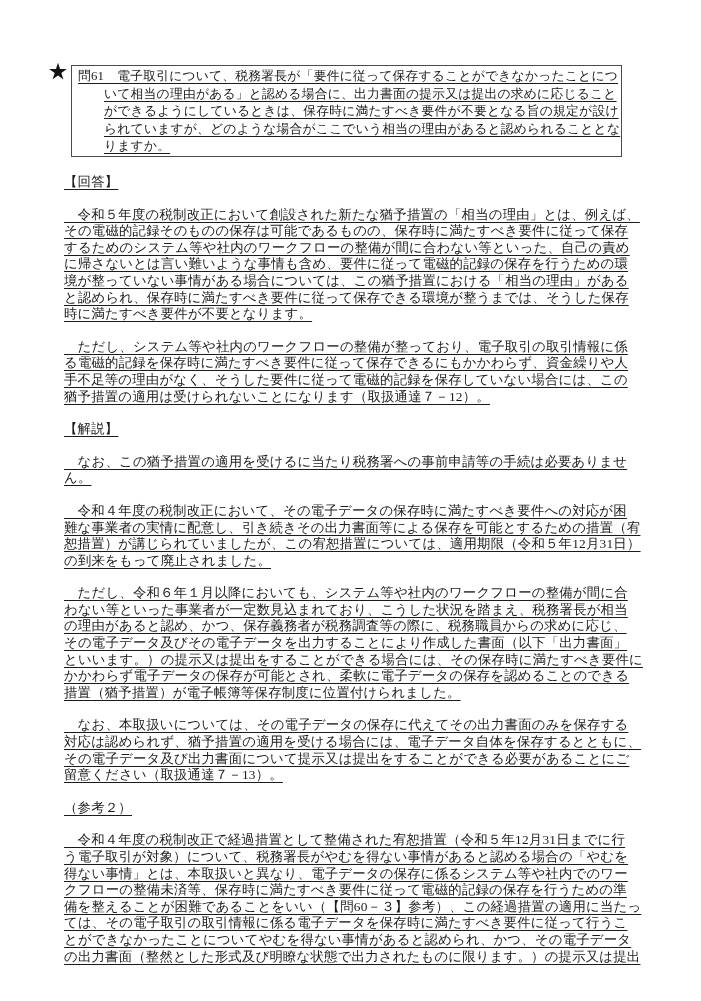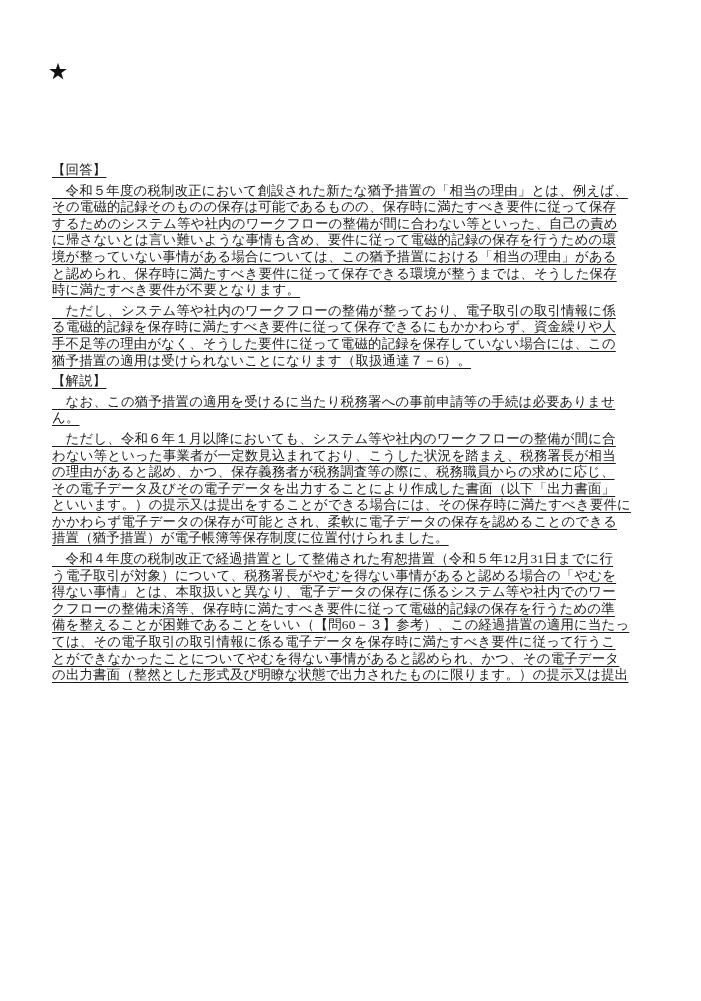--- a/index.html
+++ b/index.html
@@ -53,69 +53,85 @@
     width: 612px;
     font-size: 13.4px;
     line-height: 16.6px;
   }
   .bodytext .block {
     white-space: pre;
     text-decoration: underline;
     text-decoration-thickness: 1px;
     text-underline-offset: 2.5px;
     letter-spacing: 0.2px;
-    margin: 4px;
+    margin: 16px;
   }
   .footer {
     position: absolute;
     left: 0;
     top: 879px;
     width: 100%;
     text-align: right;
     font-size: 12.5px;
     color: #1b1b1b;
     letter-spacing: 1px;
     padding-left: 44px;
   }
 </style>
 </head>
 <body>
 
 <div class="page">
 
   <span class="star">★</span>
 
+  <div class="qbox">
+    <div class="qtext">問61　電子取引について、税務署長が「要件に従って保存することができなかったことにつ
+いて相当の理由がある」と認める場合に、出力書面の提示又は提出の求めに応じること
+ができるようにしているときは、保存時に満たすべき要件が不要となる旨の規定が設け
+られていますが、どのような場合がここでいう相当の理由があると認められることとな
+りますか。</div>
+  </div>
 
   <div class="bodytext">
 
     <div class="block">【回答】</div>
     <div class="block">　令和５年度の税制改正において創設された新たな猶予措置の「相当の理由」とは、例えば、
 その電磁的記録そのものの保存は可能であるものの、保存時に満たすべき要件に従って保存
 するためのシステム等や社内のワークフローの整備が間に合わない等といった、自己の責め
 に帰さないとは言い難いような事情も含め、要件に従って電磁的記録の保存を行うための環
 境が整っていない事情がある場合については、この猶予措置における「相当の理由」がある
 と認められ、保存時に満たすべき要件に従って保存できる環境が整うまでは、そうした保存
 時に満たすべき要件が不要となります。</div>
     <div class="block">　ただし、システム等や社内のワークフローの整備が整っており、電子取引の取引情報に係
 る電磁的記録を保存時に満たすべき要件に従って保存できるにもかかわらず、資金繰りや人
 手不足等の理由がなく、そうした要件に従って電磁的記録を保存していない場合には、この
-猶予措置の適用は受けられないことになります（取扱通達７－6）。</div>
+猶予措置の適用は受けられないことになります（取扱通達７－12）。</div>
     <div class="block">【解説】</div>
 
     <div class="block">　なお、この猶予措置の適用を受けるに当たり税務署への事前申請等の手続は必要ありませ
 ん。</div>
+    <div class="block">　令和４年度の税制改正において、その電子データの保存時に満たすべき要件への対応が困
+難な事業者の実情に配意し、引き続きその出力書面等による保存を可能とするための措置（宥
+恕措置）が講じられていましたが、この宥恕措置については、適用期限（令和５年12月31日）
+の到来をもって廃止されました。</div>
     <div class="block">　ただし、令和６年１月以降においても、システム等や社内のワークフローの整備が間に合
 わない等といった事業者が一定数見込まれており、こうした状況を踏まえ、税務署長が相当
 の理由があると認め、かつ、保存義務者が税務調査等の際に、税務職員からの求めに応じ、
 その電子データ及びその電子データを出力することにより作成した書面（以下「出力書面」
 といいます。）の提示又は提出をすることができる場合には、その保存時に満たすべき要件に
 かかわらず電子データの保存が可能とされ、柔軟に電子データの保存を認めることのできる
 措置（猶予措置）が電子帳簿等保存制度に位置付けられました。</div>
+    <div class="block">　なお、本取扱いについては、その電子データの保存に代えてその出力書面のみを保存する
+対応は認められず、猶予措置の適用を受ける場合には、電子データ自体を保存するとともに、
+その電子データ及び出力書面について提示又は提出をすることができる必要があることにご
+留意ください（取扱通達７－13）。</div>
 
 
+    <div class="block">（参考２）</div>
     <div class="block">　令和４年度の税制改正で経過措置として整備された宥恕措置（令和５年12月31日までに行
 う電子取引が対象）について、税務署長がやむを得ない事情があると認める場合の「やむを
 得ない事情」とは、本取扱いと異なり、電子データの保存に係るシステム等や社内でのワー
 クフローの整備未済等、保存時に満たすべき要件に従って電磁的記録の保存を行うための準
 備を整えることが困難であることをいい（【問60－３】参考）、この経過措置の適用に当たっ
 ては、その電子取引の取引情報に係る電子データを保存時に満たすべき要件に従って行うこ
 とができなかったことについてやむを得ない事情があると認められ、かつ、その電子データ
 の出力書面（整然とした形式及び明瞭な状態で出力されたものに限ります。）の提示又は提出</div>
 
   </div>

